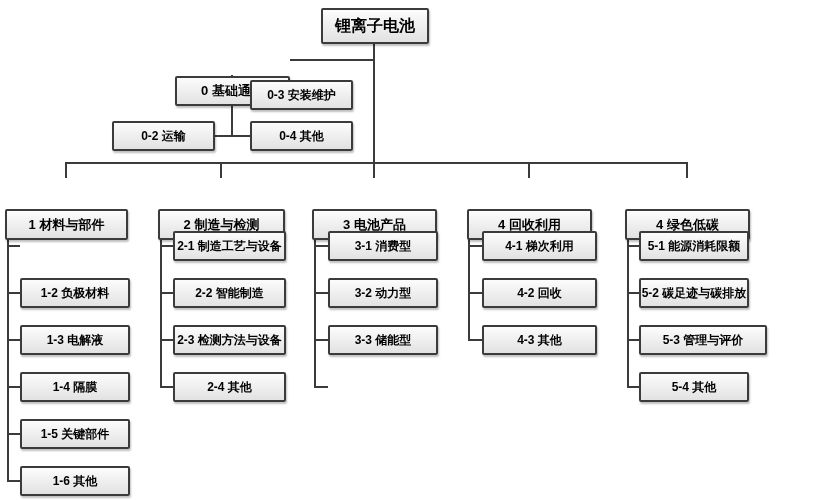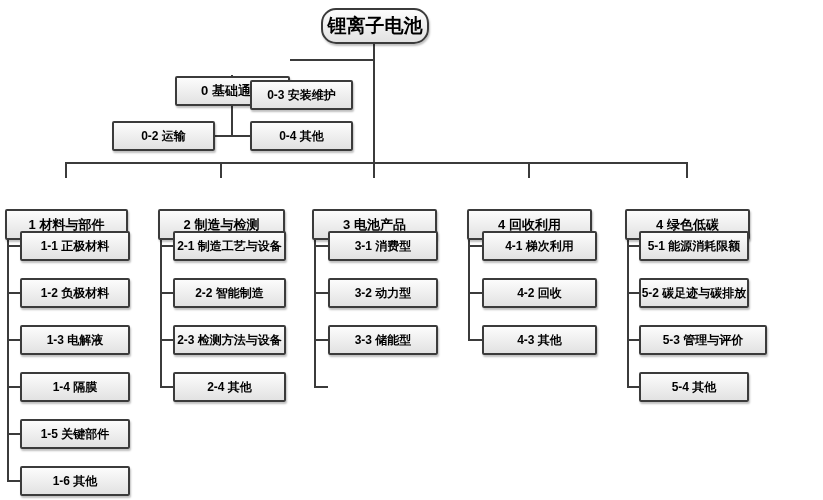--- a/index.html
+++ b/index.html
@@ -12,21 +12,21 @@
     position:relative;width:823px;height:500px;background:var(--bg);
     font-family:"Liberation Sans","DejaVu Sans",sans-serif;overflow:hidden;
   }
   .box{
     position:absolute;display:flex;align-items:center;justify-content:center;
     border:2px solid var(--border);border-radius:2px;
     background:linear-gradient(to bottom,var(--fill-top),var(--fill-bot));
     box-shadow:1px 2px 2px rgba(0,0,0,0.25);
     color:var(--text);font-weight:bold;white-space:nowrap;text-align:center;
   }
-  .root{font-size:19px;border-radius:15px;}
+  .root{font-size:16px;}
   .grp{font-size:13px;margin-top:31px;}
   .child{font-size:12px;}
   .hl{position:absolute;height:2px;background:var(--line);}
   .vl{position:absolute;width:2px;background:var(--line);}
 </style>
 </head>
 <body>
 
 <div id="canvas">
 
@@ -89,21 +89,20 @@
   <div class="box child" style="left:250px;top:80px;width:103px;height:30px">0-3 安装维护</div>
   <div class="box child" style="left:112px;top:121px;width:103px;height:30px">0-2 运输</div>
   <div class="box child" style="left:250px;top:121px;width:103px;height:30px">0-4 其他</div>
 
   <div class="box grp" style="left:5px;top:178px;width:123px;height:31px">1 材料与部件</div>
   <div class="box grp" style="left:158px;top:178px;width:127px;height:31px">2 制造与检测</div>
   <div class="box grp" style="left:312px;top:178px;width:125px;height:31px">3 电池产品</div>
   <div class="box grp" style="left:467px;top:178px;width:125px;height:31px">4 回收利用</div>
   <div class="box grp" style="left:625px;top:178px;width:125px;height:31px">4 绿色低碳</div>
 
-  <div class="box child" style="left:20px;top:231px;width:110px;height:30px">1-1 正极材料</div>
   <div class="box child" style="left:20px;top:278px;width:110px;height:30px">1-2 负极材料</div>
   <div class="box child" style="left:20px;top:325px;width:110px;height:30px">1-3 电解液</div>
   <div class="box child" style="left:20px;top:372px;width:110px;height:30px">1-4 隔膜</div>
   <div class="box child" style="left:20px;top:419px;width:110px;height:30px">1-5 关键部件</div>
   <div class="box child" style="left:20px;top:466px;width:110px;height:30px">1-6 其他</div>
 
   <div class="box child" style="left:173px;top:231px;width:113px;height:30px">2-1 制造工艺与设备</div>
   <div class="box child" style="left:173px;top:278px;width:113px;height:30px">2-2 智能制造</div>
   <div class="box child" style="left:173px;top:325px;width:113px;height:30px">2-3 检测方法与设备</div>
   <div class="box child" style="left:173px;top:372px;width:113px;height:30px">2-4 其他</div>

